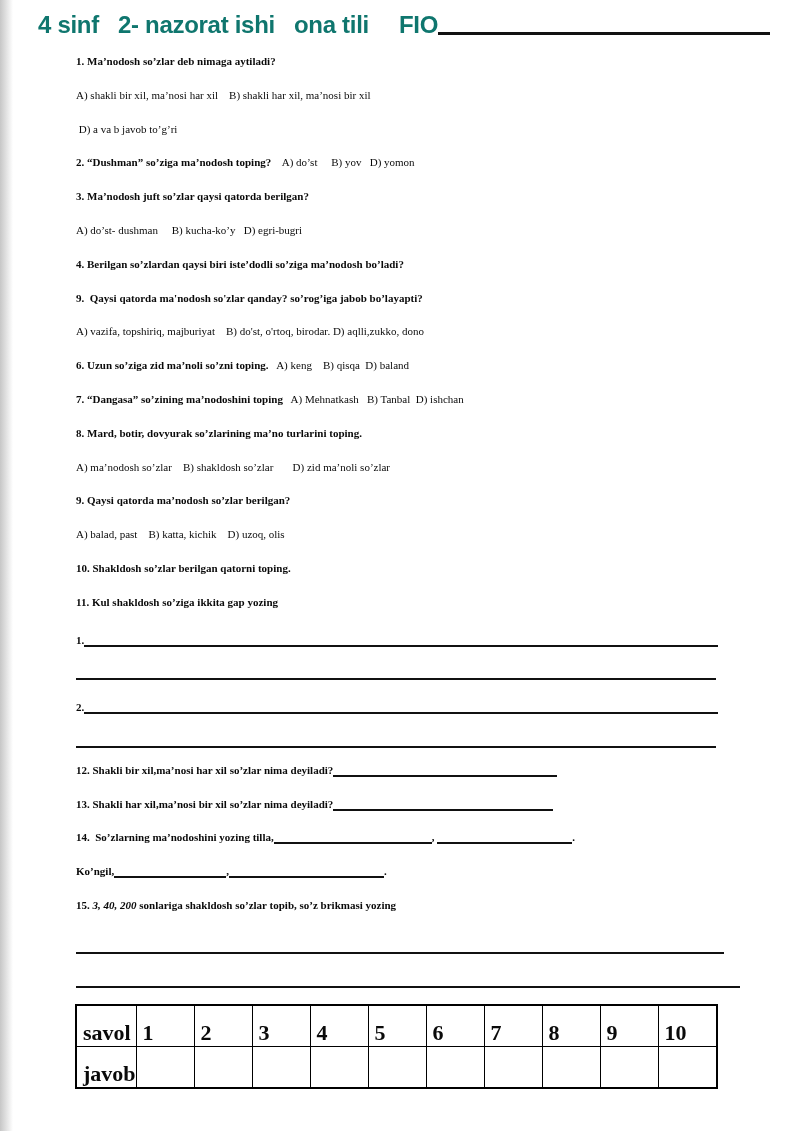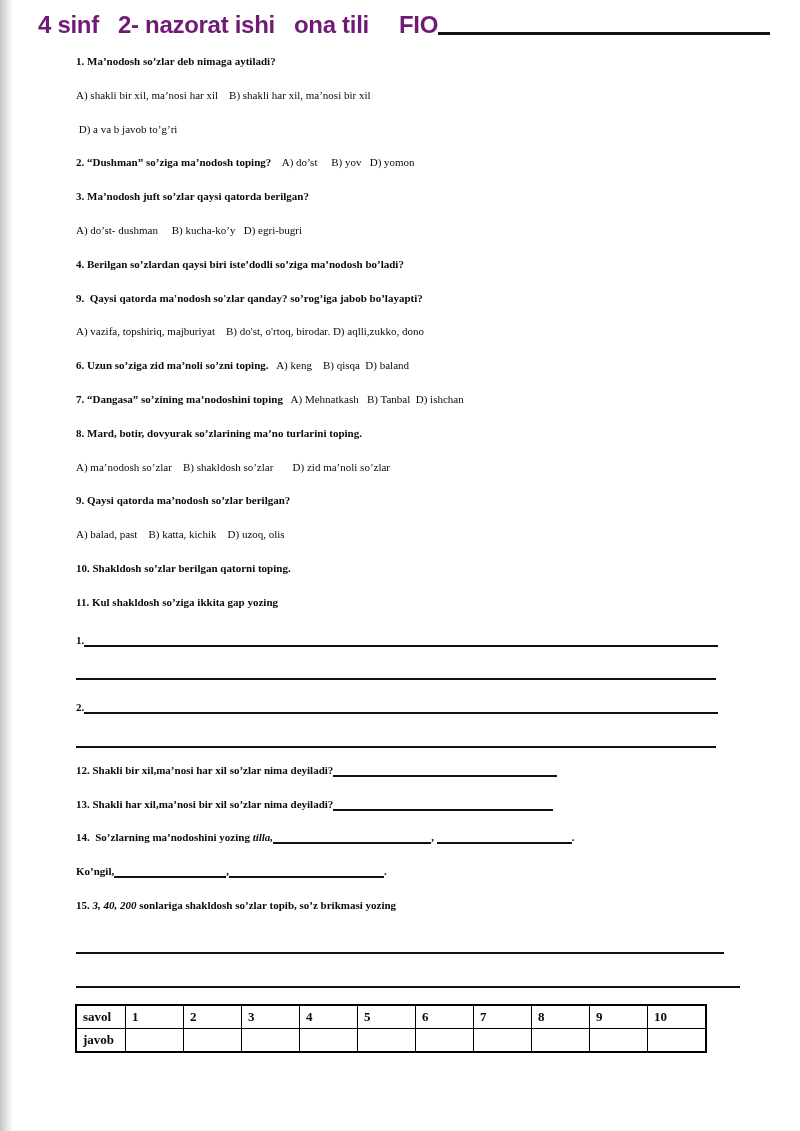--- a/index.html
+++ b/index.html
@@ -19,58 +19,58 @@
   .header {
     margin: 10px 30px 0 38px;
     display: flex;
     align-items: baseline;
     font-family: "Liberation Sans", sans-serif;
     font-weight: bold;
     font-size: 24px;
     letter-spacing: -0.3px;
     white-space: pre;
     line-height: 30px;
-    color: #701a75;
+    color: #0f766e;
   }
   .fio { margin-left: 30px; }
   .hline {
     flex: 1 1 auto;
     align-self: flex-end;
     border-bottom: 3px solid #111;
     margin-bottom: 5px;
   }
   .content { margin-left: 76px; margin-right: 30px; margin-top: 5px; }
   .line {
     font-size: 11px;
     line-height: 33.8px;
     white-space: pre;
   }
   .b  { font-weight: bold; }
-  .bi { font-weight: bold; font-style: italic; }
+  .bi { font-weight: bold; }
   .i  { font-style: italic; }
   .blank {
     display: inline-block;
     height: 3px;
     border-bottom: 2px solid #111;
     vertical-align: -3px;
   }
   .blank.thick { border-bottom-width: 2.5px; }
   table.answers {
     border-collapse: collapse;
     margin: 6px 0 0 -1px;
     border: 2.4px solid #000;
     table-layout: fixed;
   }
   table.answers td {
     border: 1.7px solid #000;
     height: 22px;
     font-weight: bold;
-    font-size: 13px;
+    font-size: 22px;
     vertical-align: middle;
-    padding: 0 0 0 6px;
+    padding: 14px 0 0 6px;
     overflow: hidden;
   }
   td.label-cell { width: 42px; }
   td.num-cell   { width: 51px; padding-left: 12px; }
 </style>
 </head>
 <body>
 
 <div class="edge-shade"></div>
 

